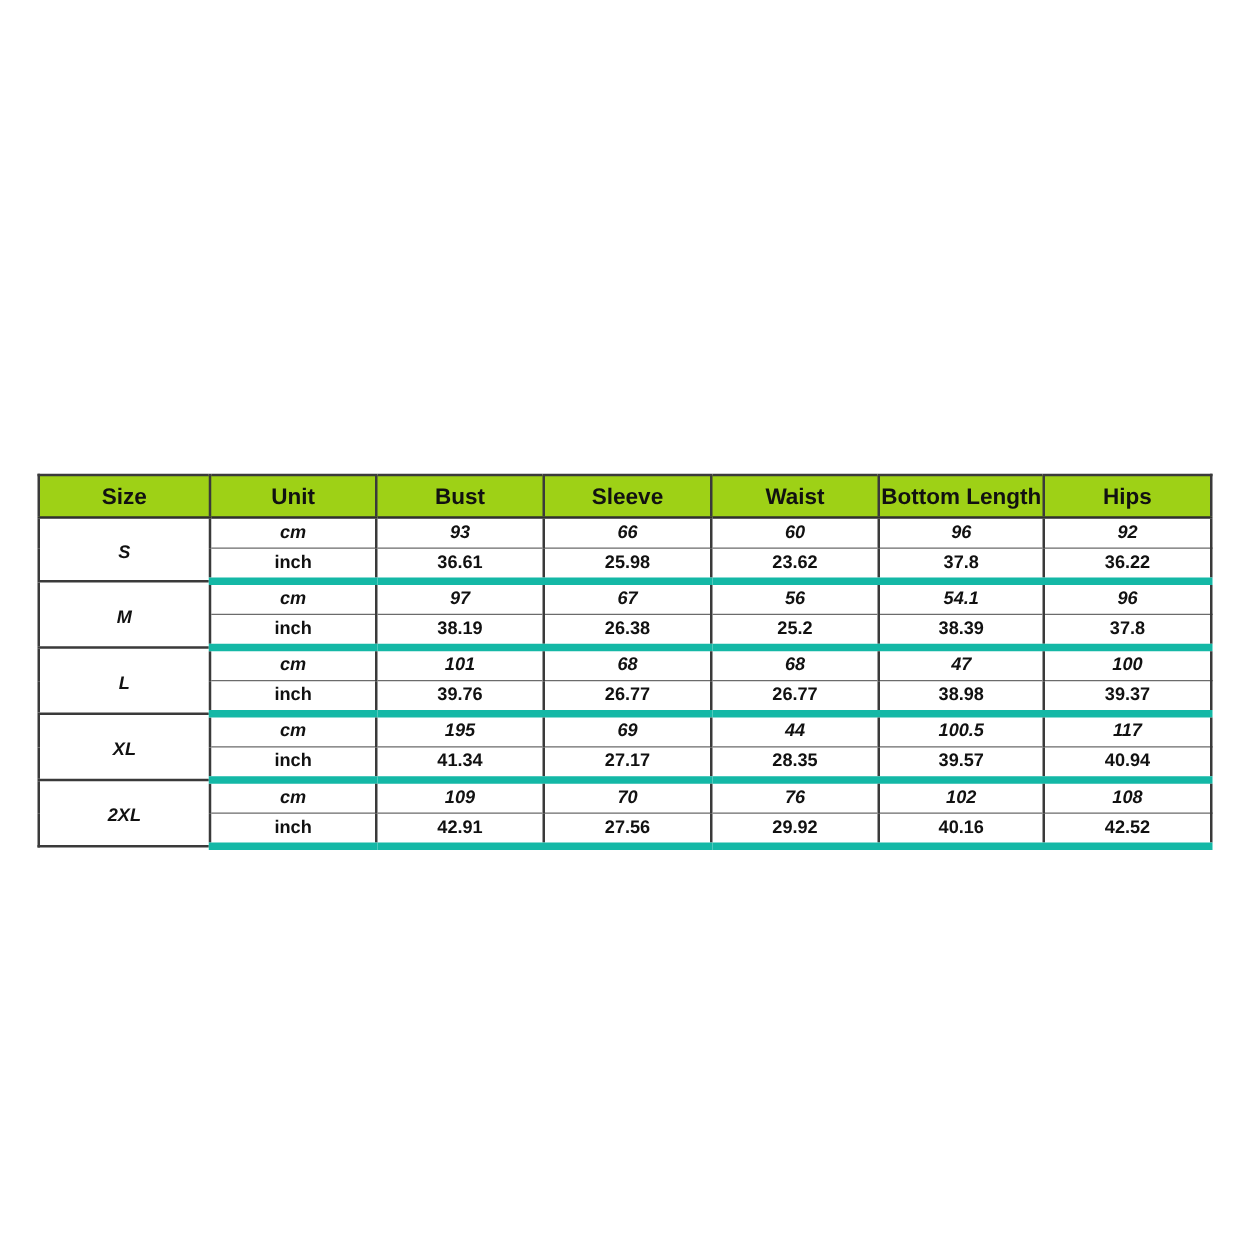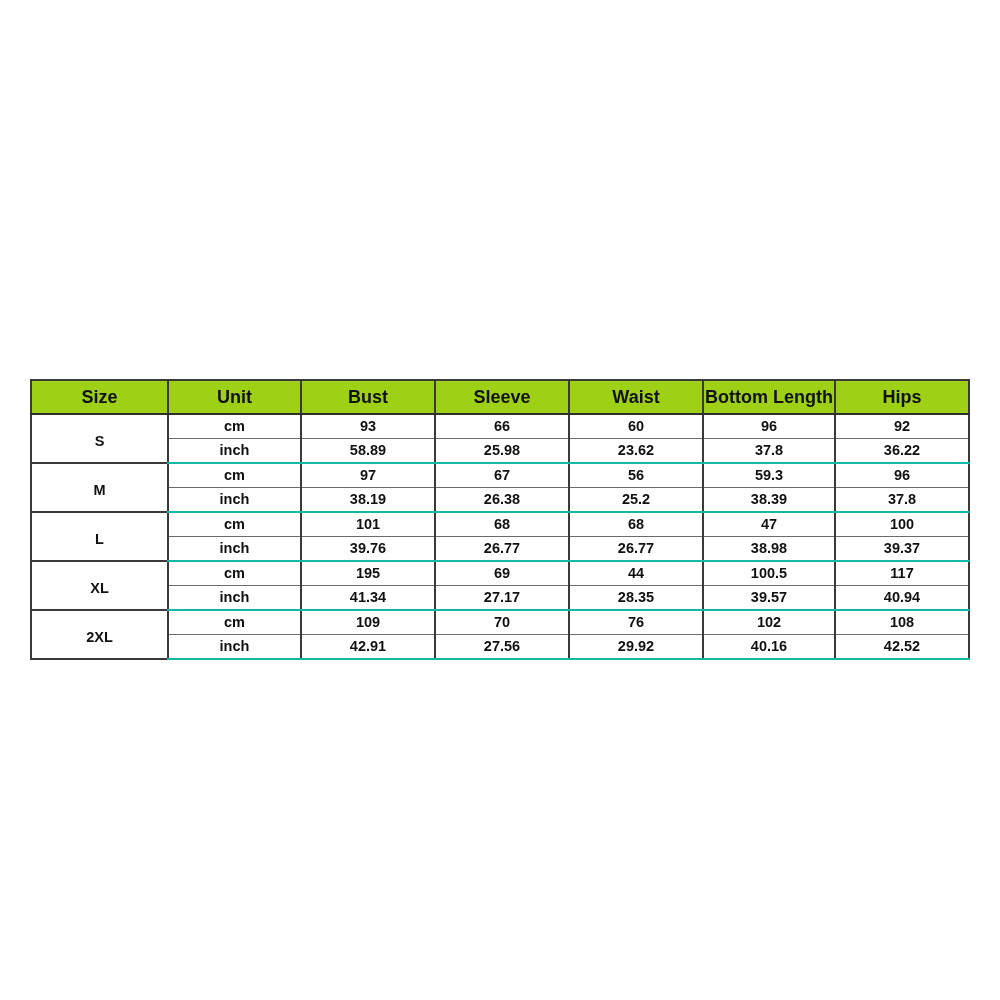--- a/index.html
+++ b/index.html
@@ -73,26 +73,27 @@
     border-bottom: 2px solid #3a3a3a;
     border-right: 2px solid #3a3a3a;
   }
   td.size-label .size-inner {
     display: block;
     padding-top: 6px;
   }
 
   tr.row-cm td {
     border-top: 2px solid #3a3a3a;
+    font-style: italic;
   }
   tr.row-cm td.first-unit {
     border-top: 2px solid #3a3a3a;
   }
   tr.row-inch td {
-    border-bottom: 2px solid #14b8a6;
+    border-bottom: 6px solid #14b8a6;
     text-align: center;
   }
   tr.row-cm.first-group td {
     border-top: none;
   }
 </style>
 </head>
 <body>
 
 <div id="size-chart-wrap">
@@ -125,36 +126,36 @@
           </td>
         <td class="vsep first-unit">cm</td>
         <td class="vsep">93</td>
         <td class="vsep">66</td>
         <td class="vsep">60</td>
         <td class="vsep">96</td>
         <td class="vsep">92</td>
       </tr>
       <tr class="row-inch">
         <td class="vsep">inch</td>
-        <td class="vsep">58.89</td>
+        <td class="vsep">36.61</td>
         <td class="vsep">25.98</td>
         <td class="vsep">23.62</td>
         <td class="vsep">37.8</td>
         <td class="vsep">36.22</td>
       </tr>
 
       <tr class="row-cm">
         <td class="size-label" rowspan="2">
             <span class="size-inner">M</span>
           </td>
         <td class="vsep">cm</td>
         <td class="vsep">97</td>
         <td class="vsep">67</td>
         <td class="vsep">56</td>
-        <td class="vsep">59.3</td>
+        <td class="vsep">54.1</td>
         <td class="vsep">96</td>
       </tr>
       <tr class="row-inch">
         <td class="vsep">inch</td>
         <td class="vsep">38.19</td>
         <td class="vsep">26.38</td>
         <td class="vsep">25.2</td>
         <td class="vsep">38.39</td>
         <td class="vsep">37.8</td>
       </tr>

